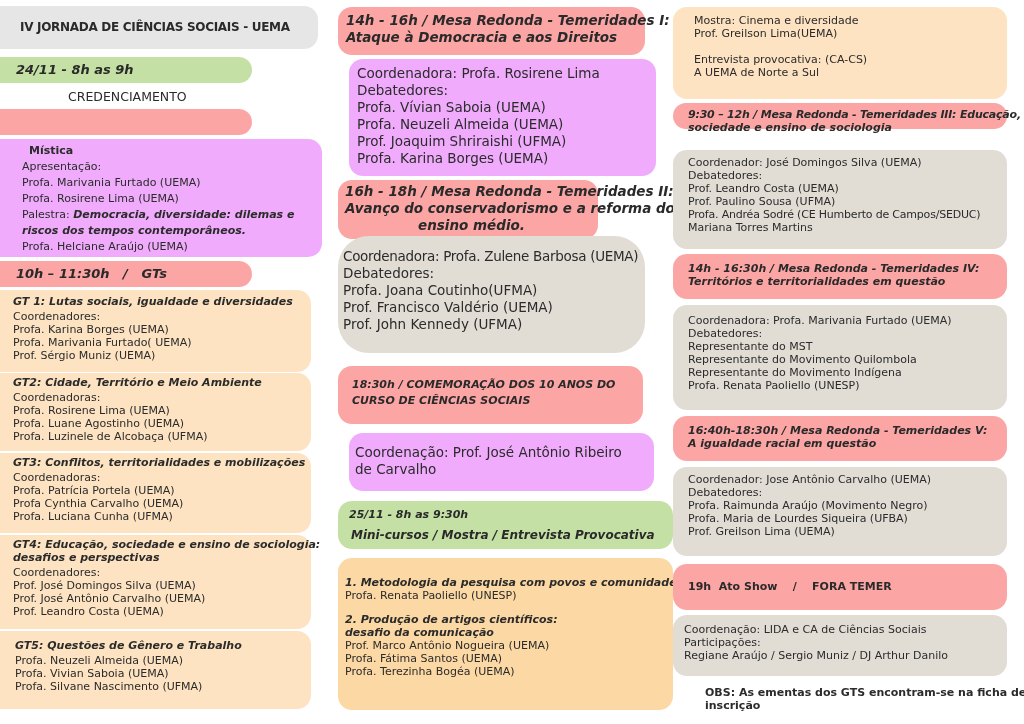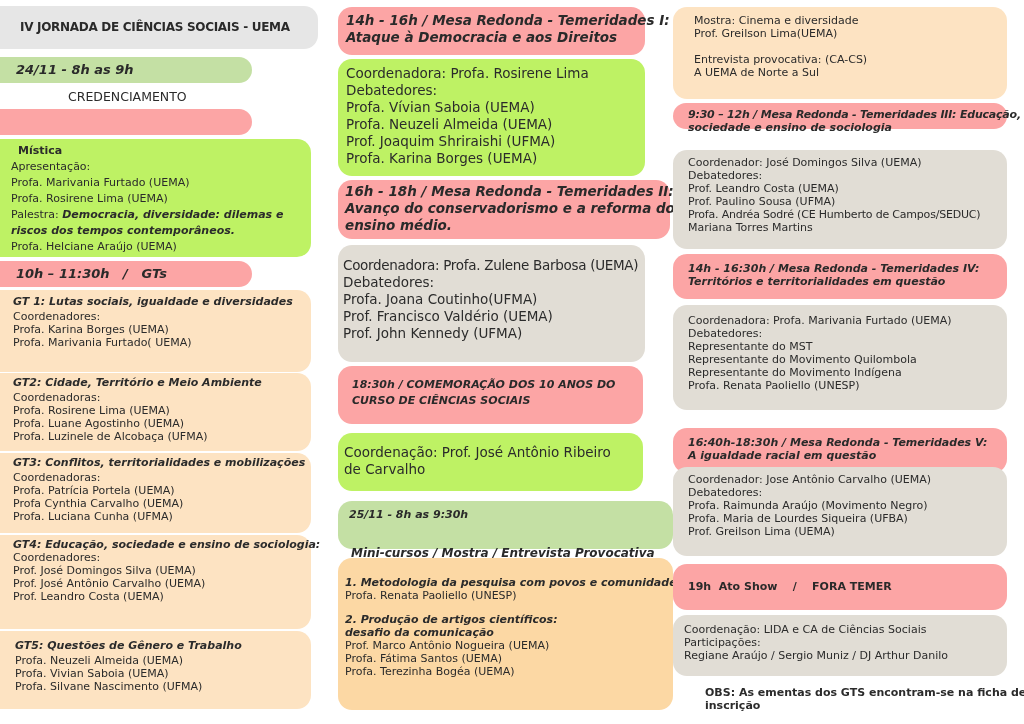--- a/index.html
+++ b/index.html
@@ -2,21 +2,21 @@
 <html><head>
 <meta charset="utf-8">
 <style>
   * { box-sizing: border-box; margin: 0; padding: 0; }
   html, body { width: 1024px; height: 724px; background: #ffffff; overflow: hidden; }
   body { position: relative; font-family: "DejaVu Sans", sans-serif; color: #2b2b2b; }
   .box { position: absolute; border-radius: 14px; }
   .orange { background: #fca5a5; color: #2a2a2a; }
   .green { background: #c4e0a4; color: #2a2a2a; }
   .lgray { background: #e6e6e6; }
-  .tan { background: #bef264; }
+  .tan { background: #f0abfc; margin-left: 11px; }
   .lgrayw { background: #e1ddd5; }
   .peach { background: #fde3c2; }
   .peach2 { background: #fcd8a4; }
   .bi { font-weight: bold; font-style: italic; }
   .b { font-weight: bold; }
   .line { display: block; white-space: nowrap; }
   .t11 { font-size: 11px; line-height: 13px; }
   .t12 { font-size: 12px; line-height: 15px; }
   .t13 { font-size: 11px; line-height: 16px; }
   .t13b { font-size: 13.5px; line-height: 17px; }
@@ -50,40 +50,42 @@
 
 <div class="box orange" style="left:-14px;top:261px;width:266px;height:26px;border-radius:0 13px 13px 0;">
   <span class="bi" style="position:absolute;left:30px;top:5px;font-size:13px;white-space:pre;">10h – 11:30h   /   GTs</span>
 </div>
 
 <div class="box peach" style="left:-14px;top:290px;width:325px;height:82px;border-radius:0 14px 14px 0;padding:5px 0 0 27px;">
   <span class="line t11 bi" style="margin-bottom:2px;">GT 1: Lutas sociais, igualdade e diversidades</span>
   <span class="line t11">Coordenadores:</span>
   <span class="line t11">Profa. Karina Borges (UEMA)</span>
   <span class="line t11">Profa. Marivania Furtado( UEMA)</span>
+  <span class="line t11">Prof. Sérgio Muniz (UEMA)</span>
 </div>
 
 <div class="box peach" style="left:-14px;top:373px;width:325px;height:78px;border-radius:0 14px 14px 0;padding:3px 0 0 27px;">
   <span class="line t11 bi" style="margin-bottom:2px;">GT2: Cidade, Território e Meio Ambiente</span>
   <span class="line t11">Coordenadoras:</span>
   <span class="line t11">Profa. Rosirene  Lima (UEMA)</span>
   <span class="line t11">Profa. Luane Agostinho (UEMA)</span>
   <span class="line t11">Profa. Luzinele de Alcobaça (UFMA)</span>
 </div>
 
 <div class="box peach" style="left:-14px;top:453px;width:325px;height:80px;border-radius:0 14px 14px 0;padding:3px 0 0 27px;">
   <span class="line t11 bi" style="margin-bottom:2px;">GT3: Conflitos, territorialidades e mobilizações</span>
   <span class="line t11">Coordenadoras:</span>
   <span class="line t11">Profa. Patrícia Portela (UEMA)</span>
   <span class="line t11">Profa Cynthia Carvalho (UEMA)</span>
   <span class="line t11">Profa.  Luciana  Cunha (UFMA)</span>
 </div>
 
 <div class="box peach" style="left:-14px;top:535px;width:325px;height:94px;border-radius:0 14px 14px 0;padding:3px 0 0 27px;">
   <span class="line t11 bi">GT4: Educação, sociedade e ensino de sociologia:</span>
+  <span class="line t11 bi" style="margin-bottom:2px;">desafios e perspectivas</span>
   <span class="line t11">Coordenadores:</span>
   <span class="line t11">Prof. José Domingos Silva (UEMA)</span>
   <span class="line t11">Prof. José Antônio Carvalho (UEMA)</span>
   <span class="line t11">Prof. Leandro Costa (UEMA)</span>
 </div>
 
 <div class="box peach" style="left:-14px;top:631px;width:325px;height:78px;border-radius:0 14px 14px 0;padding:8px 0 0 29px;">
   <span class="line t11 bi" style="margin-bottom:2px;">GT5: Questões de Gênero e Trabalho</span>
   <span class="line t11">Profa. Neuzeli Almeida (UEMA)</span>
   <span class="line t11">Profa. Vivian Saboia (UEMA)</span>
@@ -96,44 +98,44 @@
 </div>
 <div class="box tan" style="left:338px;top:59px;width:307px;height:117px;padding:6px 0 0 8px;">
   <span class="line t13b">Coordenadora: Profa. Rosirene Lima</span>
   <span class="line t13b">Debatedores:</span>
   <span class="line t13b">Profa. Vívian   Saboia (UEMA)</span>
   <span class="line t13b">Profa. Neuzeli Almeida (UEMA)</span>
   <span class="line t13b">Prof. Joaquim Shriraishi (UFMA)</span>
   <span class="line t13b">Profa. Karina Borges (UEMA)</span>
 </div>
 
-<div class="box orange" style="left:338px;top:180px;width:332px;height:59px;padding:3px 0 0 7px;">
+<div class="box orange" style="left:338px;top:180px;width:260px;height:59px;padding:3px 0 0 7px;text-align:center;">
   <span class="line t13b bi">16h - 18h /  Mesa Redonda - Temeridades II:</span>
   <span class="line t13b bi">Avanço  do conservadorismo e a reforma do</span>
   <span class="line t13b bi">ensino médio.</span>
 </div>
-<div class="box lgrayw" style="left:338px;top:245px;width:307px;height:117px;padding:12px 0 0 5px;">
+<div class="box lgrayw" style="left:338px;top:236px;width:307px;height:117px;padding:12px 0 0 5px;border-radius:31px;">
   <span class="line t13b" style="letter-spacing:-0.3px;">Coordenadora: Profa. Zulene Barbosa (UEMA)</span>
   <span class="line t13b">Debatedores:</span>
   <span class="line t13b">Profa. Joana Coutinho(UFMA)</span>
   <span class="line t13b">Prof. Francisco Valdério (UEMA)</span>
   <span class="line t13b">Prof. John Kennedy (UFMA)</span>
 </div>
 
 <div class="box orange" style="left:338px;top:366px;width:305px;height:58px;padding:11px 0 0 14px;">
   <span class="line t13 bi">18:30h / COMEMORAÇÃO DOS 10 ANOS DO</span>
   <span class="line t13 bi">CURSO DE CIÊNCIAS SOCIAIS</span>
 </div>
 <div class="box tan" style="left:338px;top:433px;width:305px;height:58px;padding:11px 0 0 6px;">
   <span class="line t13b">Coordenação: Prof. José Antônio Ribeiro</span>
   <span class="line t13b">de Carvalho</span>
 </div>
 
 <div class="box green" style="left:338px;top:501px;width:335px;height:48px;padding:6px 0 0 11px;">
-  <span class="line t13 bi" style="margin-bottom:23px;">25/11 - 8h as 9:30h</span>
+  <span class="line t13 bi" style="margin-bottom:5px;">25/11 - 8h as 9:30h</span>
   <span class="line t12 bi" style="margin-left:2px;">Mini-cursos  / Mostra / Entrevista Provocativa</span>
 </div>
 
 <div class="box peach2" style="left:338px;top:558px;width:335px;height:152px;padding:18px 0 0 7px;">
   <span class="line t11 bi">1. Metodologia da pesquisa com povos e comunidades</span>
   <span class="line t11" style="margin-bottom:11px;">Profa. Renata Paoliello (UNESP)</span>
   <span class="line t11 bi">2. Produção de artigos científicos:</span>
   <span class="line t11 bi">desafio da comunicação</span>
   <span class="line t11">Prof. Marco Antônio Nogueira (UEMA)</span>
   <span class="line t11">Profa. Fátima Santos (UEMA)</span>
@@ -166,21 +168,21 @@
 </div>
 <div class="box lgrayw" style="left:673px;top:305px;width:334px;height:105px;padding:9px 0 16px 15px;">
   <span class="line t11">Coordenadora: Profa. Marivania Furtado (UEMA)</span>
   <span class="line t11">Debatedores:</span>
   <span class="line t11">Representante do MST</span>
   <span class="line t11">Representante do Movimento Quilombola</span>
   <span class="line t11">Representante do Movimento Indígena</span>
   <span class="line t11">Profa. Renata Paoliello (UNESP)</span>
 </div>
 
-<div class="box orange" style="left:673px;top:428px;width:334px;height:45px;padding:8px 0 0 15px;">
+<div class="box orange" style="left:673px;top:416px;width:334px;height:45px;padding:8px 0 0 15px;">
   <span class="line t11 bi">16:40h-18:30h / Mesa Redonda - Temeridades V:</span>
   <span class="line t11 bi">A igualdade racial em questão</span>
 </div>
 <div class="box lgrayw" style="left:673px;top:467px;width:334px;height:89px;padding:6px 0 0 15px;">
   <span class="line t11">Coordenador: Jose Antônio Carvalho (UEMA)</span>
   <span class="line t11">Debatedores:</span>
   <span class="line t11">Profa. Raimunda Araújo (Movimento Negro)</span>
   <span class="line t11">Profa. Maria de Lourdes  Siqueira (UFBA)</span>
   <span class="line t11">Prof. Greilson Lima (UEMA)</span>
 </div>

